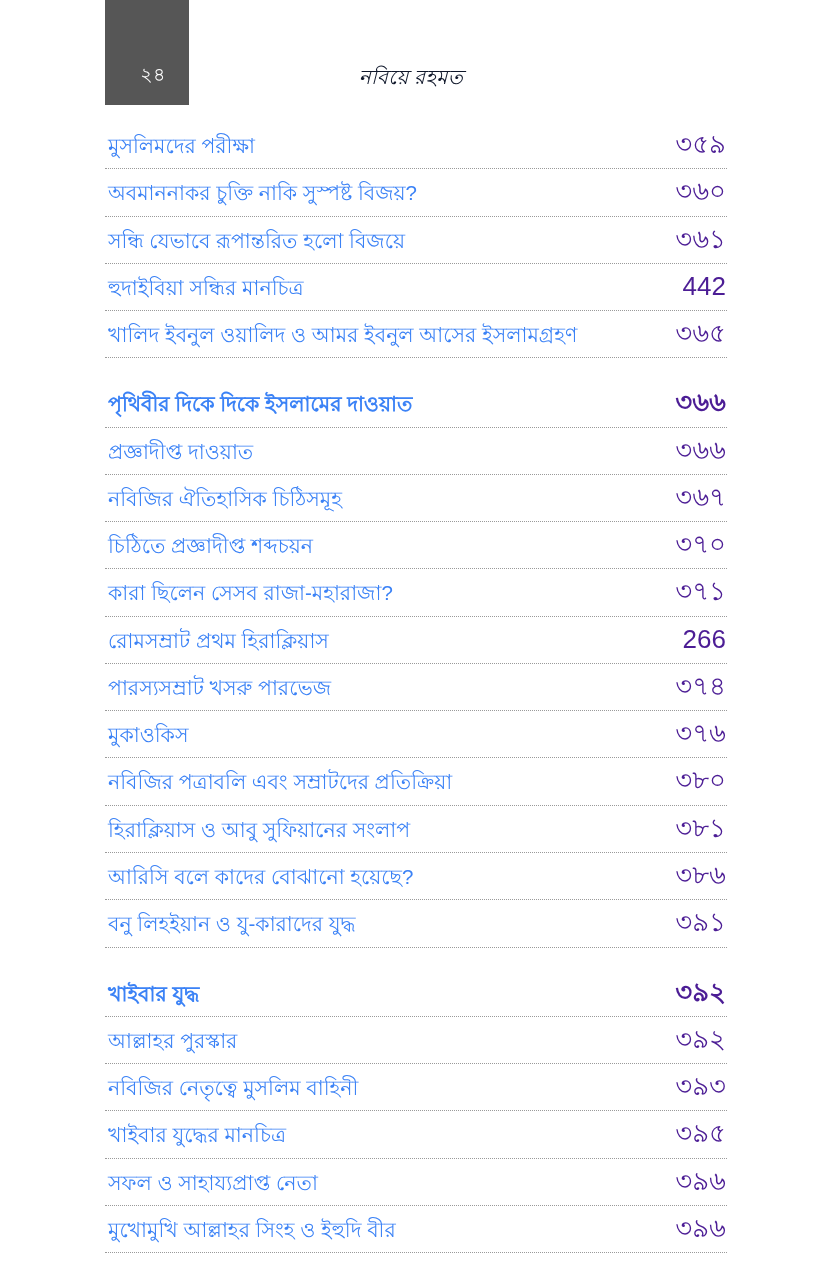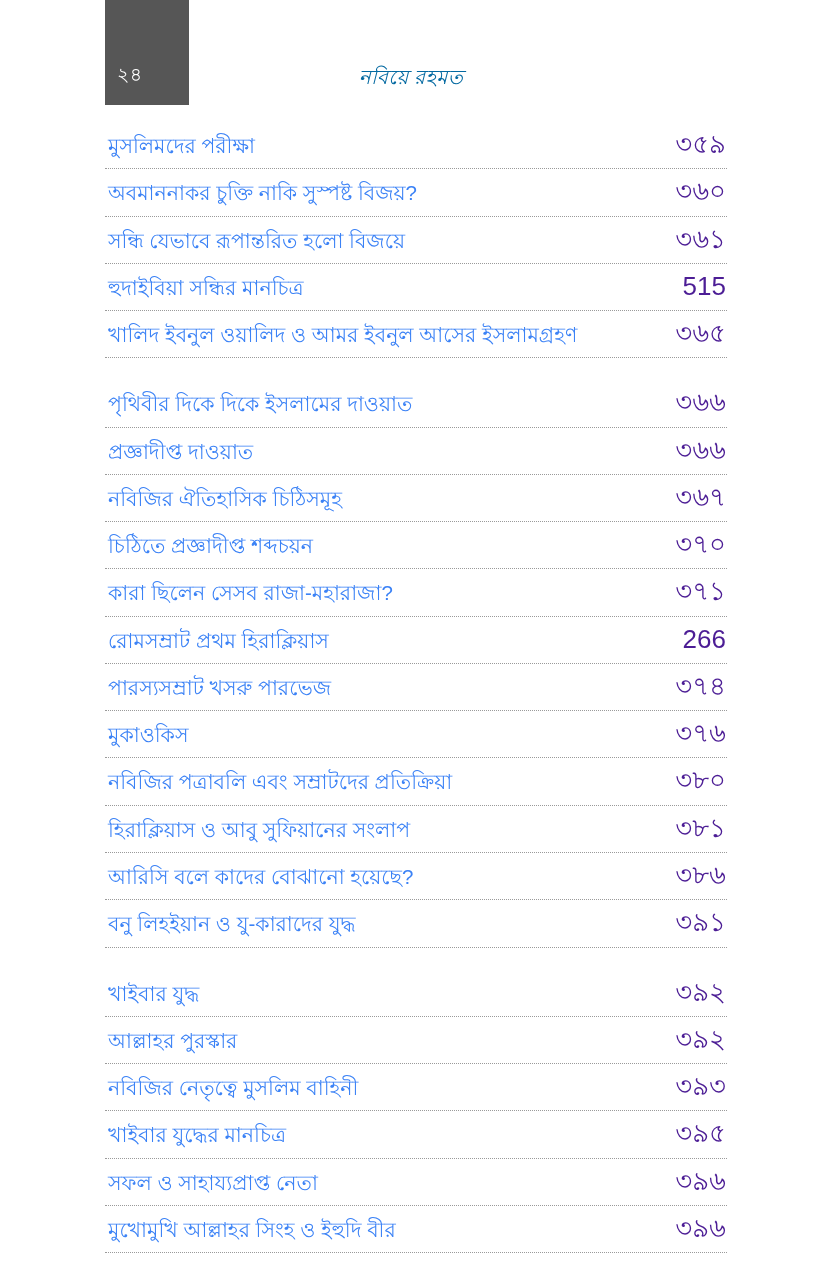--- a/index.html
+++ b/index.html
@@ -30,35 +30,35 @@
     top: 0;
     width: 84px;
     height: 105px;
     background: #565656;
   }
   .folio-number {
     position: absolute;
     left: 12px;
     right: 0;
     bottom: 13px;
-    text-align: left;
+    text-align: center;
     color: #ffffff;
     font-size: 19px;
     font-family: "Liberation Sans", "DejaVu Sans", sans-serif;
     letter-spacing: .5px;
   }
   .running-title {
     position: absolute;
     left: 0;
     right: 0;
     top: 62px;
     text-align: center;
     font-size: 20px;
     font-style: italic;
-    color: #0369a1;
+    color: #0f172a;
     font-family: "Liberation Serif", "DejaVu Serif", serif;
     letter-spacing: .4px;
   }
 
   
   .toc {
     position: absolute;
     left: 105px;
     top: 122px;
     width: 622px;
@@ -86,21 +86,21 @@
   .toc-page {
     font-size: 26px;
     line-height: 1.28;
     white-space: nowrap;
     padding-right: 1px;
     color: #4c1d95;
     font-family: "Liberation Sans", "DejaVu Sans", sans-serif;
   }
   .toc-row.bold .toc-title,
   .toc-row.bold .toc-page {
-    font-weight: normal;
+    font-weight: bold;
   }
 </style>
 </head>
 <body>
 
 <div class="page-header">
   <div class="folio-block">
     <div class="folio-number">২৪</div>
   </div>
   <div class="running-title">নবিয়ে রহমত</div>
@@ -114,21 +114,21 @@
     <div class="toc-row">
       <span class="toc-title">অবমাননাকর চুক্তি নাকি সুস্পষ্ট বিজয়?</span>
       <span class="toc-page">৩৬০</span>
     </div>
     <div class="toc-row">
       <span class="toc-title">সন্ধি যেভাবে রূপান্তরিত হলো বিজয়ে</span>
       <span class="toc-page">৩৬১</span>
     </div>
     <div class="toc-row">
       <span class="toc-title">হুদাইবিয়া সন্ধির মানচিত্র</span>
-      <span class="toc-page">515</span>
+      <span class="toc-page">442</span>
     </div>
     <div class="toc-row">
       <span class="toc-title">খালিদ ইবনুল ওয়ালিদ ও আমর ইবনুল আসের ইসলামগ্রহণ</span>
       <span class="toc-page">৩৬৫</span>
     </div>
     <div class="toc-row bold section-start">
       <span class="toc-title">পৃথিবীর দিকে দিকে ইসলামের দাওয়াত</span>
       <span class="toc-page">৩৬৬</span>
     </div>
     <div class="toc-row">

